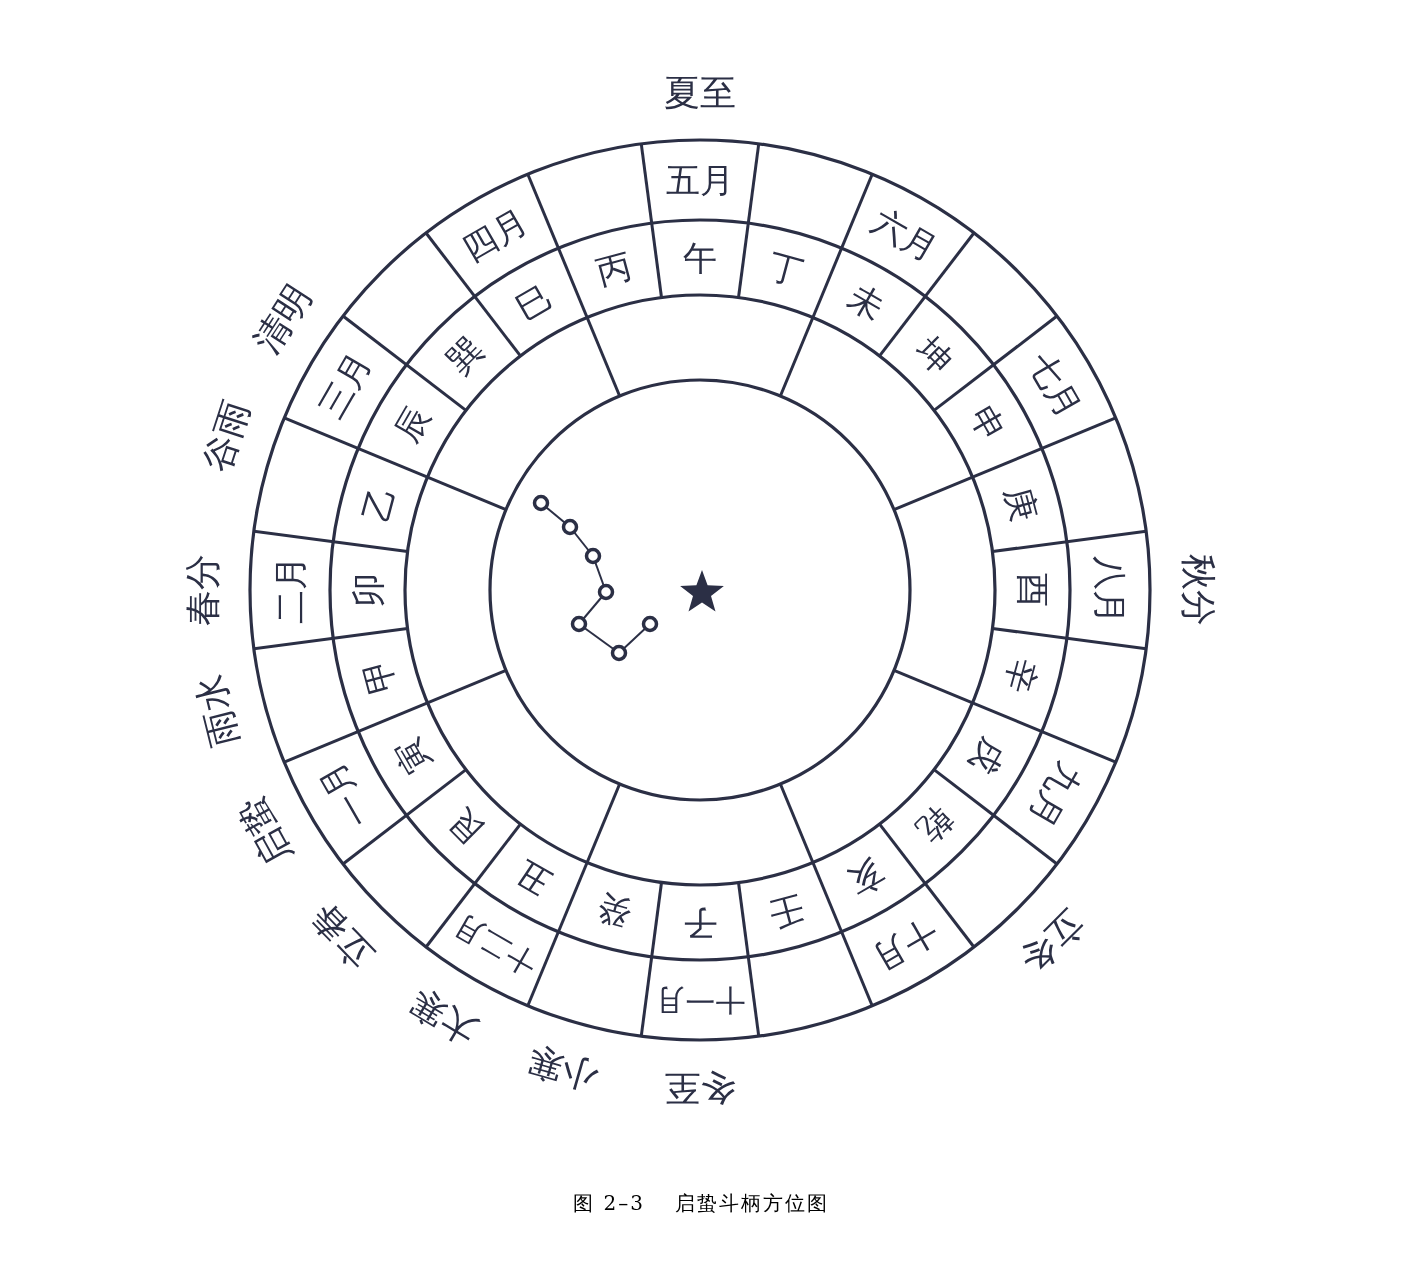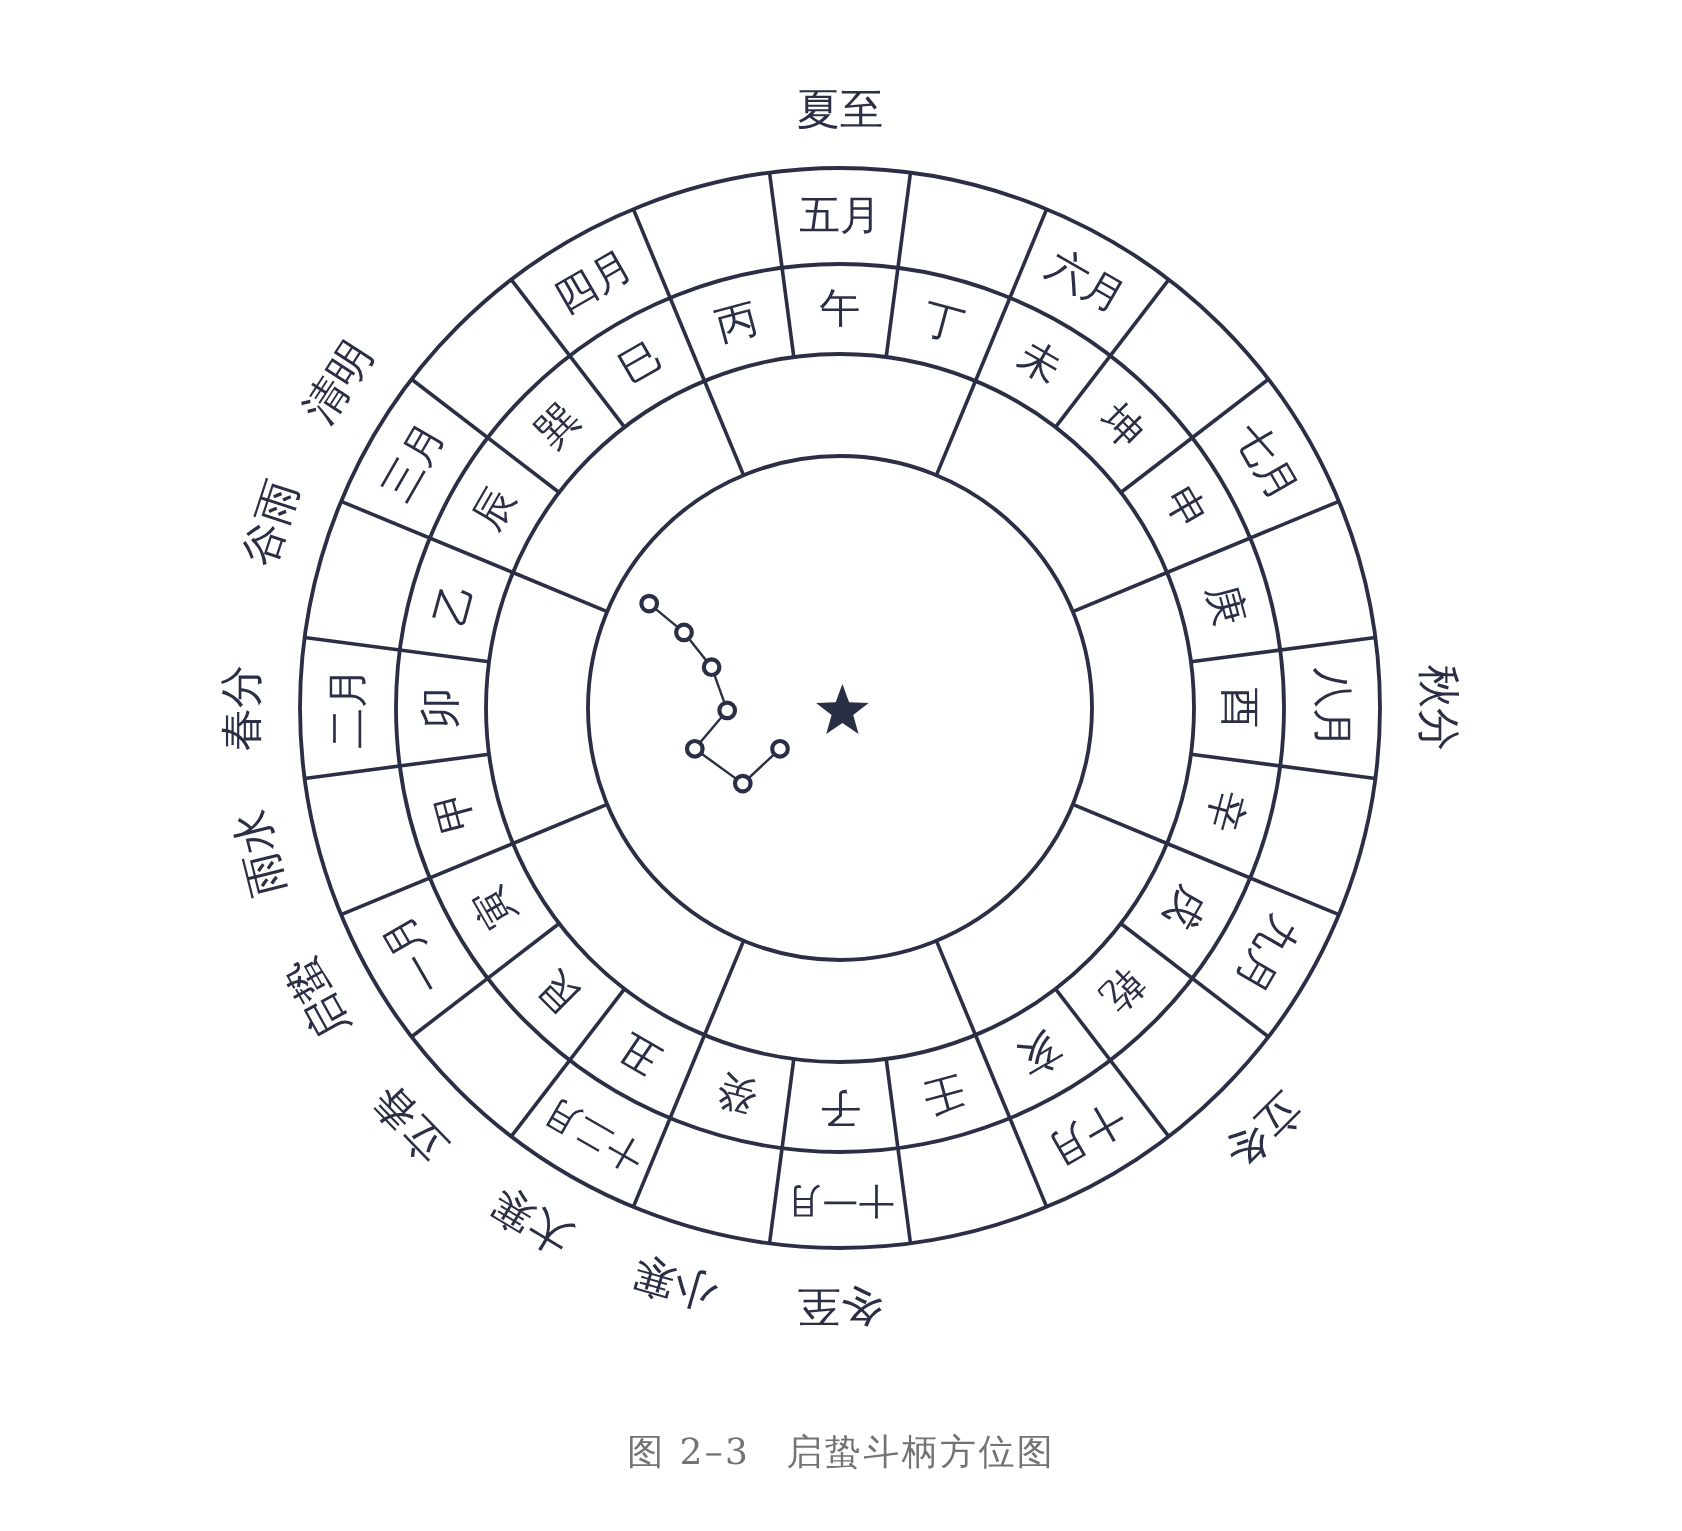--- a/index.html
+++ b/index.html
@@ -1,21 +1,21 @@
 <!DOCTYPE html>
 <html><head>
 <meta charset="utf-8">
 <style>
   html, body { margin: 0; padding: 0; background: #ffffff; }
   body { width: 1402px; height: 1276px; position: relative; overflow: hidden; }
   #figure { position: absolute; left: 0; top: 0; width: 1402px; height: 1276px; }
   svg text { font-family: "DejaVu Sans", "Liberation Sans", sans-serif; fill: #2b2f45; }
   .caption {
     position: absolute; left: 0; width: 1402px; top: 1190px; text-align: center;
-    font-family: "DejaVu Serif", "Liberation Serif", serif; font-size: 30px; color: #737373;
+    font-family: "DejaVu Serif", "Liberation Serif", serif; font-size: 20px; color: #000000;
     letter-spacing: 2px;
   }
   .caption .num { margin-right: 30px; }
 </style>
 </head>
 <body>
 
 <svg id="figure" xmlns="http://www.w3.org/2000/svg" width="1402" height="1276" viewBox="0 0 1402 1276">
   <g id="rings">
       <circle cx="700" cy="590" r="450" fill="none" stroke="#2b2f45" stroke-width="3.2"></circle>

